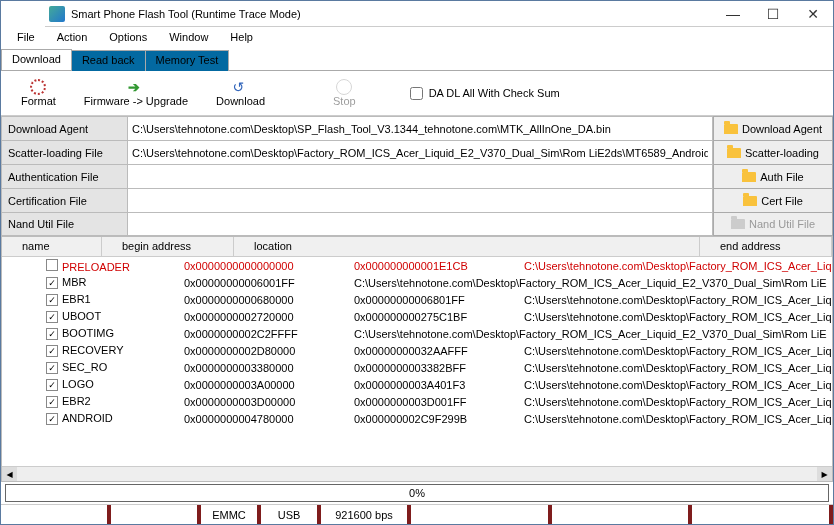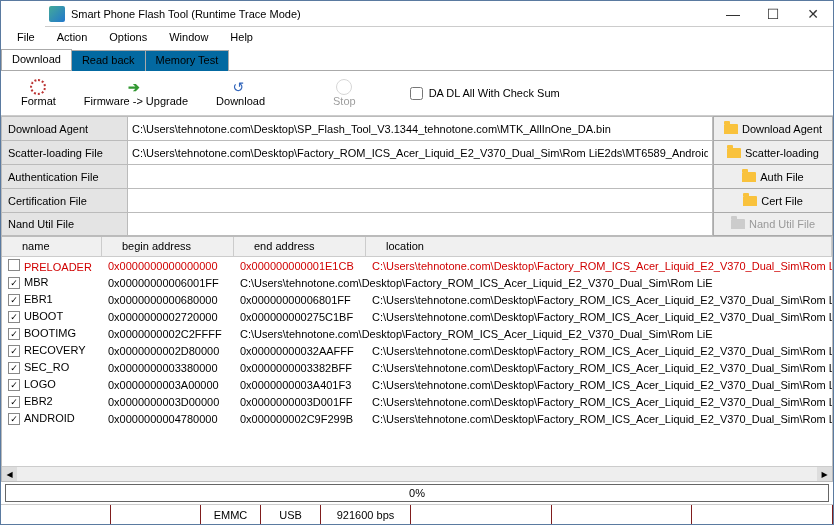--- a/index.html
+++ b/index.html
@@ -33,29 +33,29 @@
 .files .sbtns .sbtn.dis { color: #999; cursor: default; }
 .fic { width: 14px; height: 10px; background: #f9c23c; border-radius: 1px 1px 0 0; position: relative; }
 .fic::before { content: ''; position: absolute; top: -3px; left: 0; width: 6px; height: 3px; background: #f9c23c; border-radius: 1px 1px 0 0; }
 .fic.dis { background: #ccc; }
 .fic.dis::before { background: #ccc; }
 .grid { flex: 1; display: flex; flex-direction: column; border: 1px solid #bbb; margin: 0; overflow: hidden; }
 .ghead { display: flex; background: #f0f0f0; border-bottom: 1px solid #ccc; height: 20px; }
 .ghead .gh { padding: 3px 20px; border-right: 1px solid #ccc; }
 .gbody { flex: 1; overflow: hidden; }
 .grow { display: flex; height: 17px; align-items: center; white-space: nowrap; }
-.grow .gc { padding: 1px 6px; overflow: hidden; }
+.grow .gc { padding: 1px 6px; overflow: hidden; margin-left: 38px; }
 .grow.red { color: #d00000; }
 .cb { width: 12px; height: 12px; border: 1px solid #888; display: inline-flex; align-items: center; justify-content: center; margin-right: 4px; font-size: 9px; cursor: pointer; }
 .gscroll { height: 15px; background: #eee; display: flex; align-items: center; border-top: 1px solid #ccc; }
 .gscroll .ar { width: 15px; height: 15px; background: #ddd; display: flex; align-items: center; justify-content: center; font-size: 8px; cursor: pointer; }
 .gscroll .track { flex: 1; height: 15px; }
 .progress { height: 18px; border: 1px solid #666; margin: 2px 4px; display: flex; align-items: center; justify-content: center; }
 .status { height: 20px; display: flex; border-top: 1px solid #ccc; }
-.status .sc { border-right: 1px solid #7f1d1d; padding: 3px 8px; display: flex; align-items: center; justify-content: center; }
+.status .sc { border-right: 4px solid #7f1d1d; padding: 3px 8px; display: flex; align-items: center; justify-content: center; }
 .status .sc.w { flex: 1; }
 .c0 { width: 100px; } .c1 { width: 132px; } .c2 { width: 132px; } .c3 { flex: 1; }
 .gear { display:inline-block; width:14px;height:14px;border:2px dotted #b33;border-radius:50%; }
 .arrg { display:inline-block; font-size:14px; color:#393; font-weight:bold; }
 .dl { display:inline-block; font-size:14px; color:#36b; }
 .stopi { display:inline-block; width:12px;height:12px;border:1px solid #999;border-radius:50%; }
 </style>
 </head>
 <body>
 
@@ -143,22 +143,22 @@
         <span class="fic dis"></span>
         <span>Nand Util File</span>
       </div>
   </div>
 </div>
 
 <div class="grid">
   <div class="ghead">
     <div class="gh c0">name</div>
     <div class="gh c1">begin address</div>
+    <div class="gh c3">location</div>
     <div class="gh c2">end address</div>
-    <div class="gh c3">location</div>
   </div>
   <div class="gbody" id="gbody">
       <div class="grow red">
         <div class="gc c0"><span class="cb"></span>PRELOADER</div>
         <div class="gc c1">0x0000000000000000</div>
         <div class="gc c2">0x000000000001E1CB</div>
         <div class="gc c3">C:\Users\tehnotone.com\Desktop\Factory_ROM_ICS_Acer_Liquid_E2_V370_Dual_Sim\Rom LiE</div>
       </div>
       <div class="grow">
         <div class="gc c0"><span class="cb">✓</span>MBR</div>

